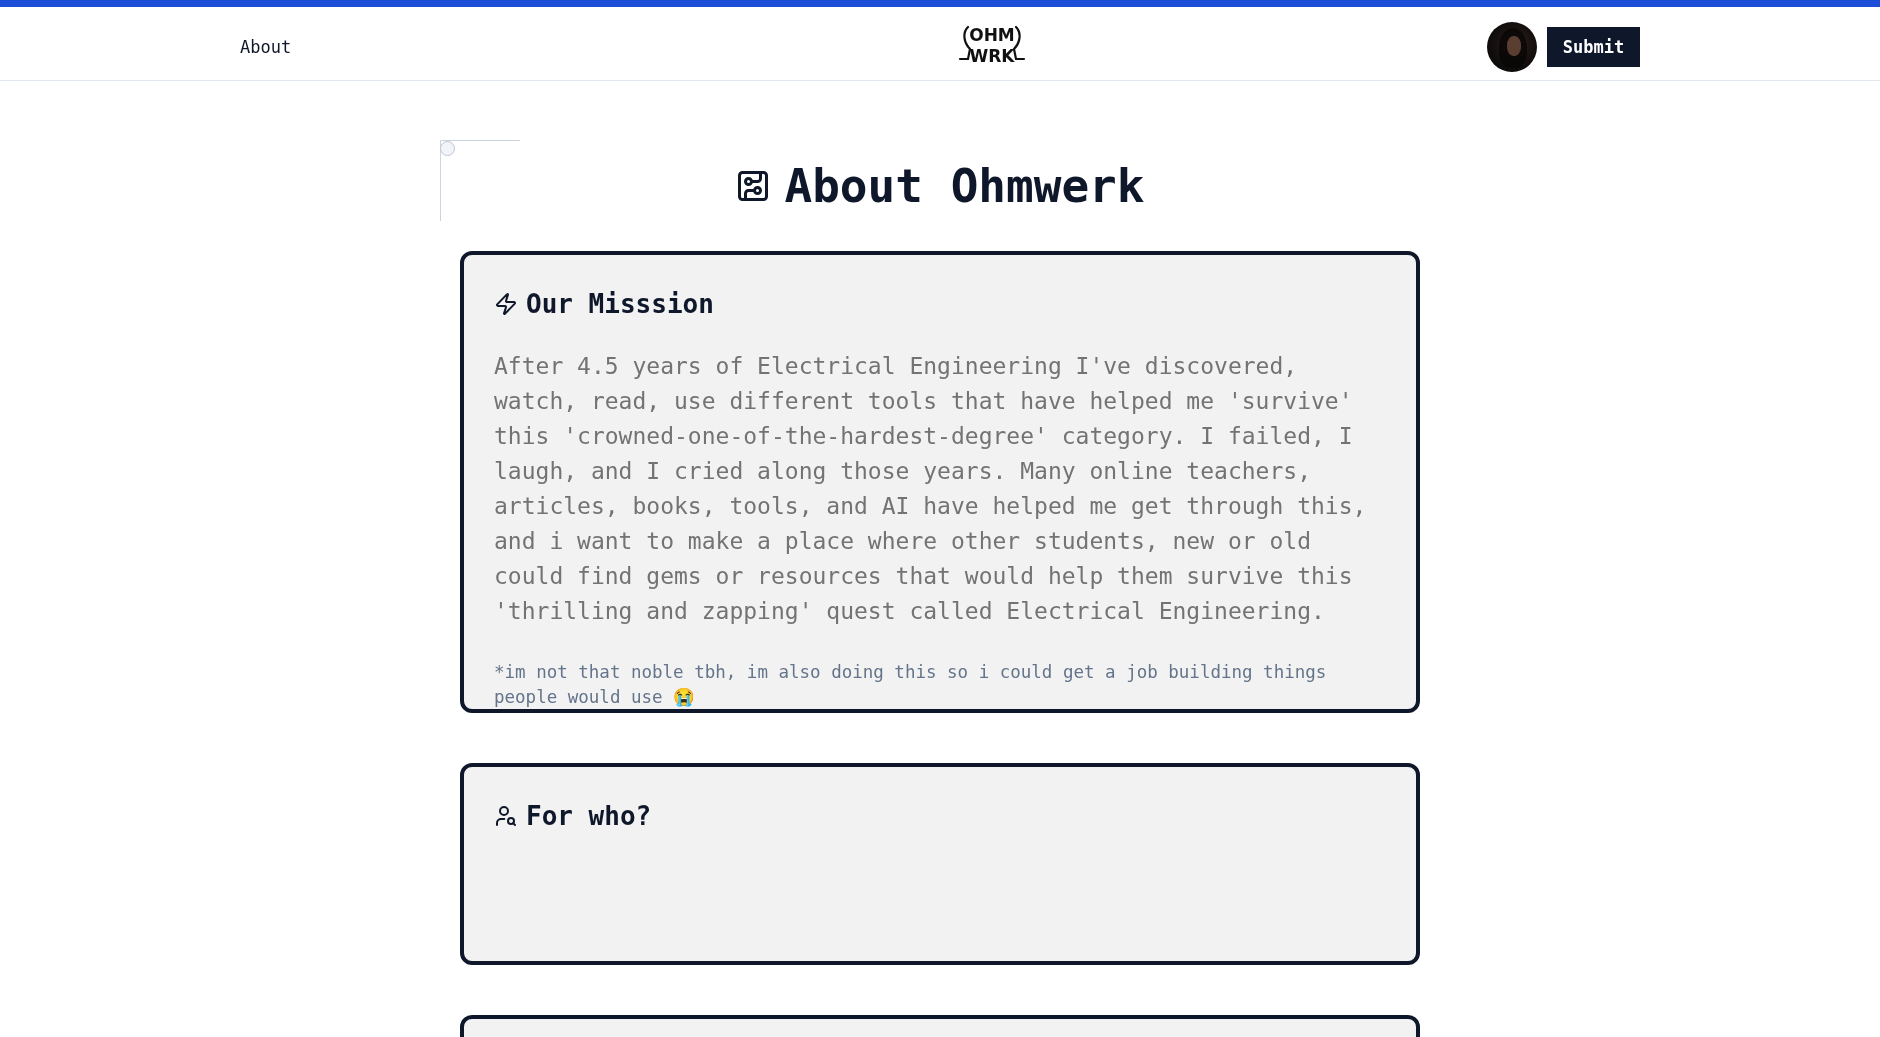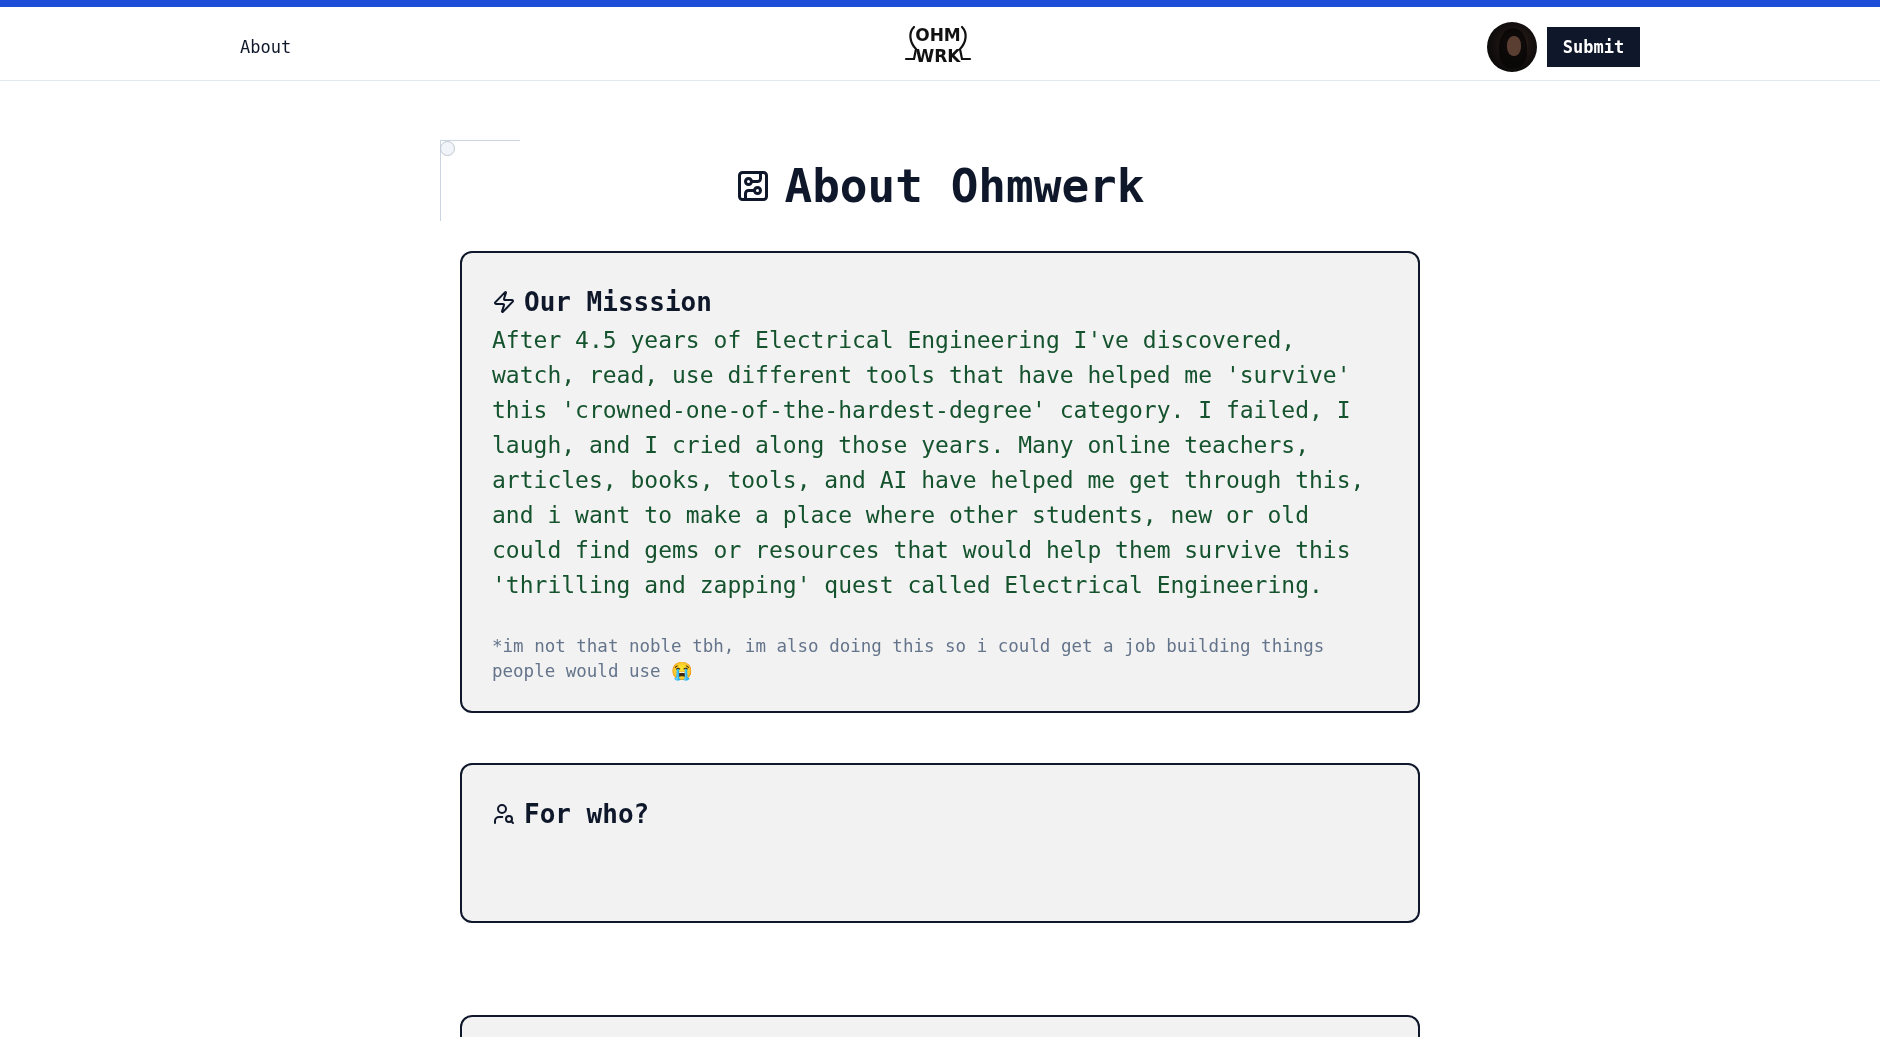--- a/index.html
+++ b/index.html
@@ -11,21 +11,21 @@
     border-top: 7px solid #1d4ed8;
     border-bottom: 1px solid #e2e8f0;
     background: #fff;
   }
   .nav-about {
     position: absolute; left: 240px; top: 28px;
     font-size: 17px; color: #0f172a; text-decoration: none; line-height: 24px;
     cursor: pointer;
   }
   .logo {
-    position: absolute; left: 904px; top: 12px; width: 68px; height: 52px;
+    position: absolute; left: 958px; top: 12px; width: 68px; height: 52px;
     cursor: pointer;
   }
   .avatar {
     position: absolute; left: 1487px; top: 15px; width: 50px; height: 50px; border-radius: 50%;
     background: radial-gradient(circle at 55% 45%, #6b4a3a 0%, #3a2a22 18%, #1b1412 38%, #0c0a0a 70%);
     overflow: hidden; cursor: pointer;
   }
   .avatar .hair {
     position: absolute; left: 12px; top: 6px; width: 28px; height: 40px; border-radius: 50% 50% 40% 40%;
     background: #080606; opacity: .85;
@@ -48,32 +48,32 @@
 
   .page-title {
     position: absolute; left: 0; top: 156px; width: 1880px; height: 60px;
     display: flex; align-items: center; justify-content: center; gap: 13px;
   }
   .page-title .title-icon { width: 36px; height: 36px; }
   .page-title h1 { font-size: 46px; font-weight: bold; letter-spacing: 0px; color: #0f172a; line-height: 56px; }
 
   .card {
     position: absolute; left: 460px; width: 960px;
-    background: #f2f2f2; border: 2px solid #0f172a; border-radius: 12px;
+    background: #f2f2f2; border: 4px solid #0f172a; border-radius: 12px;
     padding: 0 30px;
   }
   .card-1 { top: 251px; height: 462px; }
-  .card-2 { top: 763px; height: 160px; }
+  .card-2 { top: 763px; height: 202px; }
   .card-3 { top: 1015px; height: 60px; }
 
   .card-heading { display: flex; align-items: center; gap: 8px; margin-top: 32px; height: 34px; }
   .card-heading .icon { width: 24px; height: 24px; flex: none; }
   .card-heading h2 { font-size: 26px; font-weight: bold; color: #0f172a; line-height: 34px; }
 
-  .card-1 .body { margin-top: 4px; font-size: 23px; line-height: 35px; color: #14532d; width: 900px; }
+  .card-1 .body { margin-top: 28px; font-size: 23px; line-height: 35px; color: #737373; width: 900px; }
   .card-1 .footnote { margin-top: 31px; font-size: 17.5px; line-height: 25px; color: #64748b; width: 900px; }
   .card-2 .body { margin-top: 14px; font-size: 19.5px; line-height: 30px; color: #0f172a; width: 900px; }
 </style>
 </head>
 <body>
 
 <header class="header">
   <a class="nav-about">About</a>
 
   <div class="logo">

